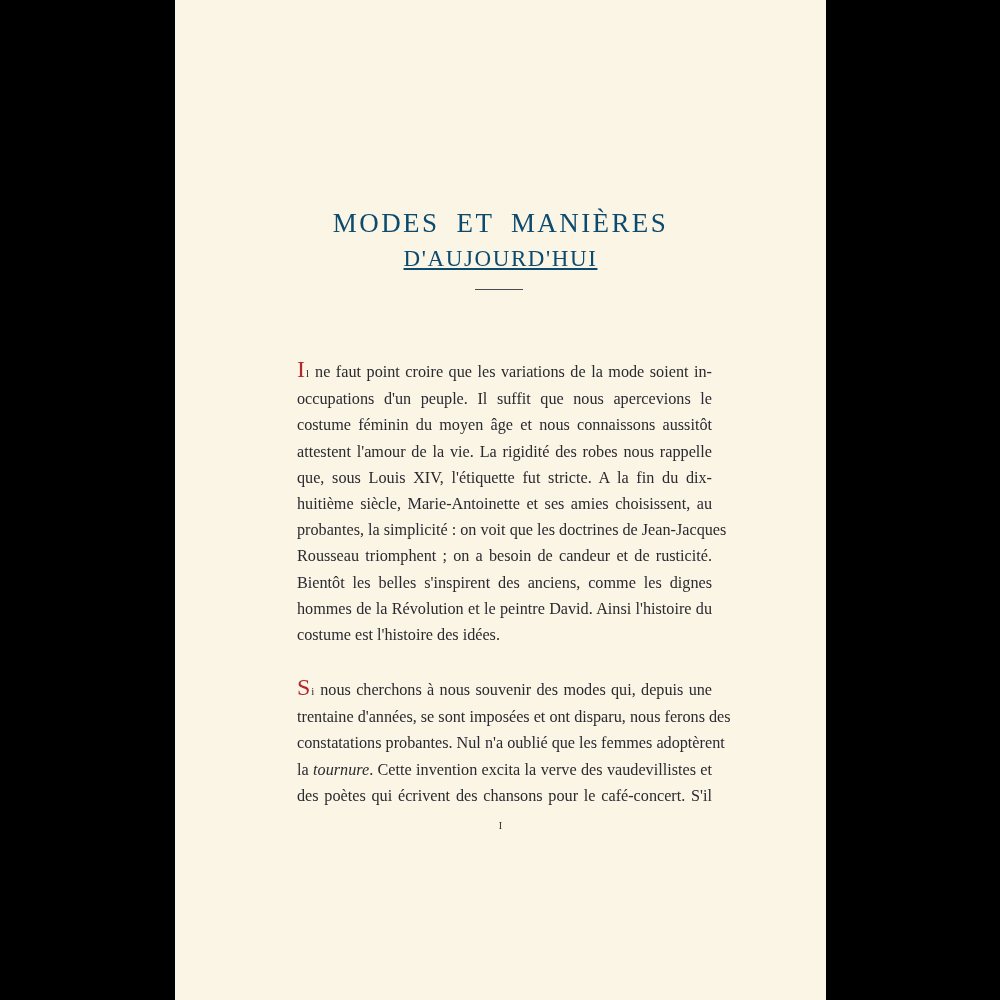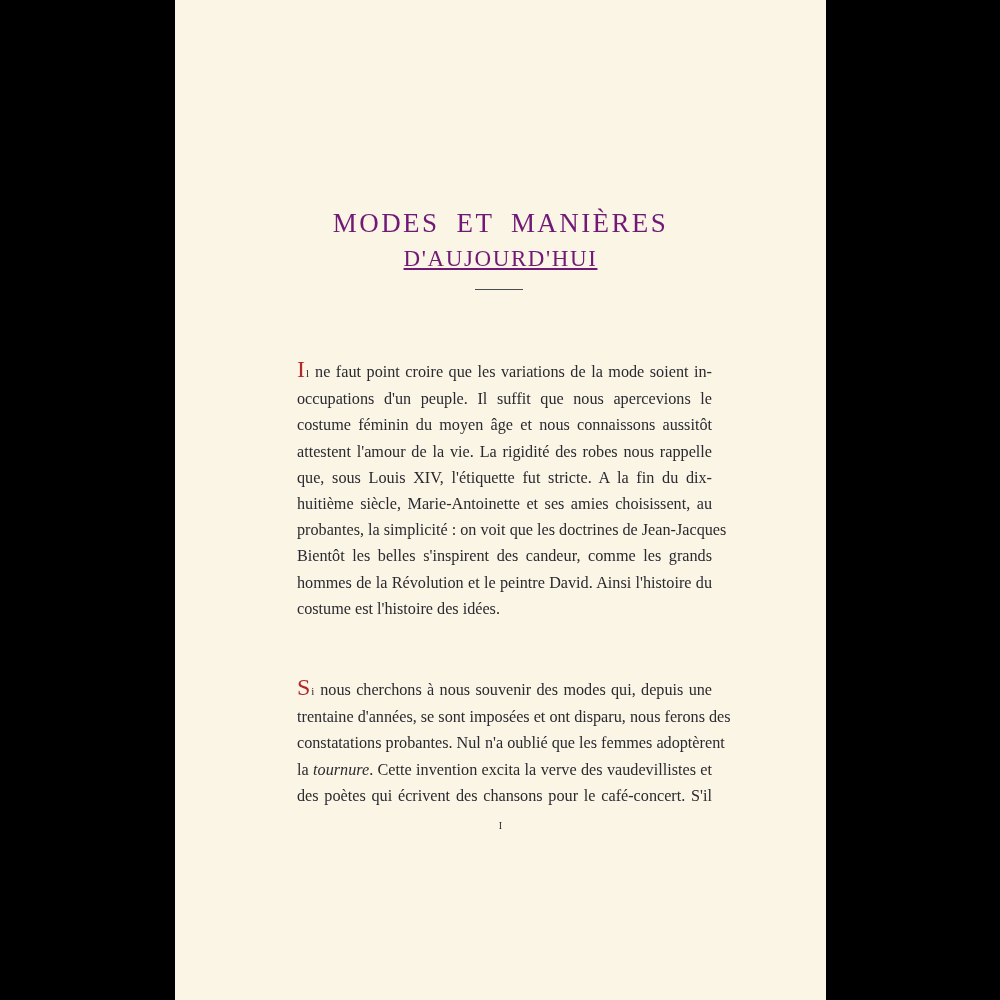--- a/index.html
+++ b/index.html
@@ -17,21 +17,21 @@
       width: 651px;
       height: 1000px;
       background: #fbf5e6;
     }
     .title {
       position: absolute;
       left: 0;
       width: 651px;
       text-align: center;
       font-family: "Liberation Serif", "DejaVu Serif", serif;
-      color: #701a75;
+      color: #0c4a6e;
       font-weight: normal;
       margin: 0;
     }
     .title-line1 {
       top: 208px;
       font-size: 27px;
       letter-spacing: 2.4px;
       word-spacing: 8px;
     }
     .title-line2 {
@@ -105,21 +105,22 @@
   <div class="title-rule"></div>
 
   <div class="para para-1">
     <span class="line"><span class="dropcap">I</span><span class="smallcap">l</span><span> ne faut point croire que les variations de la mode soient in-</span></span>
     <span class="line">occupations d'un peuple.  Il  suffit  que  nous  apercevions  le</span>
     <span class="line">costume  féminin  du  moyen  âge  et  nous  connaissons  aussitôt</span>
     <span class="line">attestent  l'amour de la vie.  La rigidité des robes  nous rappelle</span>
     <span class="line">que,  sous  Louis XIV, l'étiquette  fut  stricte. A la  fin  du  dix-</span>
     <span class="line">huitième  siècle,  Marie-Antoinette  et  ses  amies  choisissent,  au</span>
     <span class="line">probantes, la simplicité : on voit que les doctrines de Jean-Jacques</span>
-    <span class="line">Bientôt  les  belles  s'inspirent  des  candeur,  comme  les  grands</span>
+    <span class="line">Rousseau triomphent ;  on a  besoin  de candeur et de rusticité.</span>
+    <span class="line">Bientôt  les  belles  s'inspirent  des  anciens,  comme  les  dignes</span>
     <span class="line">hommes de la Révolution et le peintre  David. Ainsi l'histoire du</span>
     <span class="line last">costume est l'histoire des idées.</span>
   </div>
 
   <div class="para para-2">
     <span class="line"><span class="dropcap">S</span><span class="smallcap">i</span><span> nous cherchons à nous souvenir des modes qui, depuis une</span></span>
     <span class="line">trentaine d'années, se sont imposées et ont disparu, nous ferons des</span>
     <span class="line">constatations probantes. Nul n'a oublié que les femmes adoptèrent</span>
     <span class="line"><span>la </span><span class="em">tournure</span><span>.  Cette  invention  excita  la  verve  des  vaudevillistes  et</span></span>
     <span class="line">des  poètes  qui  écrivent  des  chansons  pour  le  café-concert.  S'il</span>

